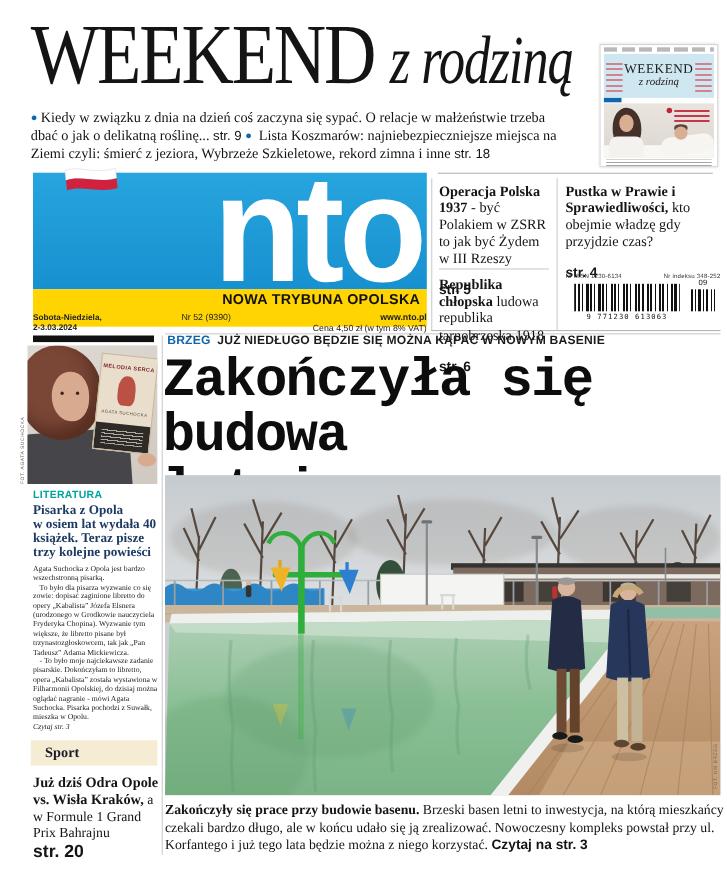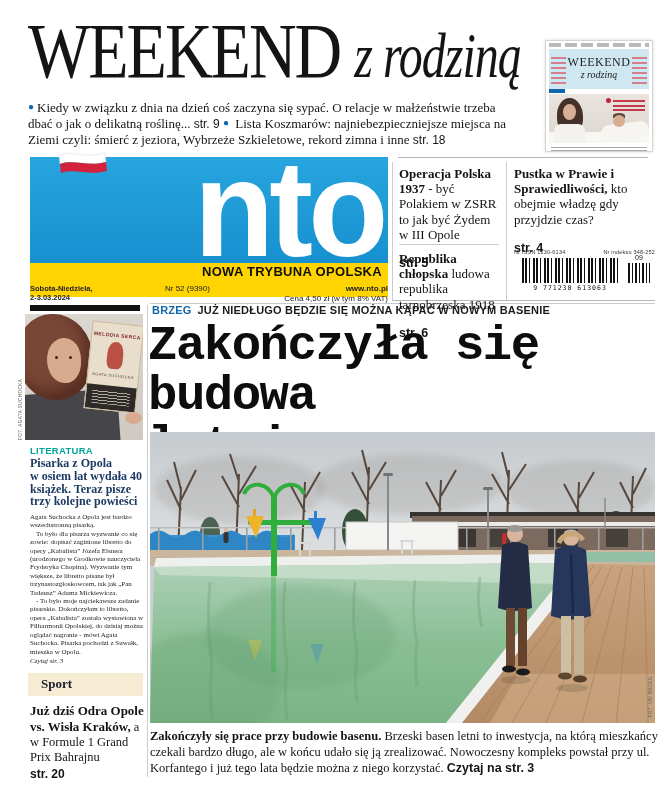--- a/index.html
+++ b/index.html
@@ -116,21 +116,21 @@
   .lit-body { left:30px; top:513px; width:114px; font-family:"Liberation Serif", serif;
       font-size:7px; line-height:8.4px; color:#222; }
   .lit-body p.ind { text-indent:6px; }
   .lit-more { font-style:italic; margin-top:1px; }
   .sport-band { left:28px; top:673px; width:115px; height:23px; background:#f6ecd3; }
   .sport-label { position:absolute; left:13px; top:3px; font-family:"Liberation Serif", serif;
       font-weight:700; font-size:13px; color:#1b1b2c; }
   .sport-text { left:30px; top:703px; width:114px; font-family:"Liberation Serif", serif;
       font-size:12.5px; line-height:15px; color:#141414; }
   .sport-text b.lead { font-size:13px; }
-  .sport-text .pg { display:block; margin-top:2px; font-size:12px; }
+  .sport-text .pg { display:block; margin-top:2px; font-size:16px; }
 
   
   .kicker { left:152px; top:304px; font-size:11px; font-weight:700; letter-spacing:.2px; color:#1b1b1b; white-space:nowrap; }
   .kicker .loc { color:#1066ad; margin-right:6px; }
   .headline { left:148px; top:321px; width:512px; font-family:Liberation Mono, monospace;
       font-weight:700; font-size:49px; line-height:50px; letter-spacing:-1.5px; color:#0d0d0d; }
   .main-photo { left:150px; top:432px; width:505px; height:291px; background:#ccd0d3; overflow:hidden; }
   .credit-main { position:absolute; right:2px; bottom:6px; }
   .caption { left:150px; top:728px; width:508px; font-family:"Liberation Serif", serif;
       font-size:12.5px; line-height:16.2px; color:#141414; }
@@ -192,21 +192,21 @@
     <div>Sobota-Niedziela,</div>
     <div>2-3.03.2024</div>
   </div>
   <div class="abs mi-issue">Nr 52 (9390)</div>
   <div class="abs mi-right">
     <div class="b1">www.nto.pl</div>
     <div>Cena 4,50 zł (w tym 8% VAT)</div>
   </div>
 
   <div class="abs teaser" style="left:399px; top:166px; width:102px;">
-    <b>Operacja Polska 1937</b><span> - być Polakiem w ZSRR to jak być Żydem w III Opole</span>
+    <b>Operacja Polska 1937</b><span> - być Polakiem w ZSRR to jak być Żydem w III Rzeszy</span>
     <b class="pg">str. 5</b>
   </div>
   <div class="abs teaser" style="left:514px; top:166px; width:140px;">
     <b>Pustka w Prawie i Sprawiedliwości,</b><span> kto obejmie władzę gdy przyjdzie czas?</span>
     <b class="pg">str. 4</b>
   </div>
   <div class="abs teaser" style="left:399px; top:251px; width:104px;">
     <b>Republika chłopska</b><span> ludowa republika tarnobrzeska 1918</span>
     <b class="pg">str. 6</b>
   </div>

